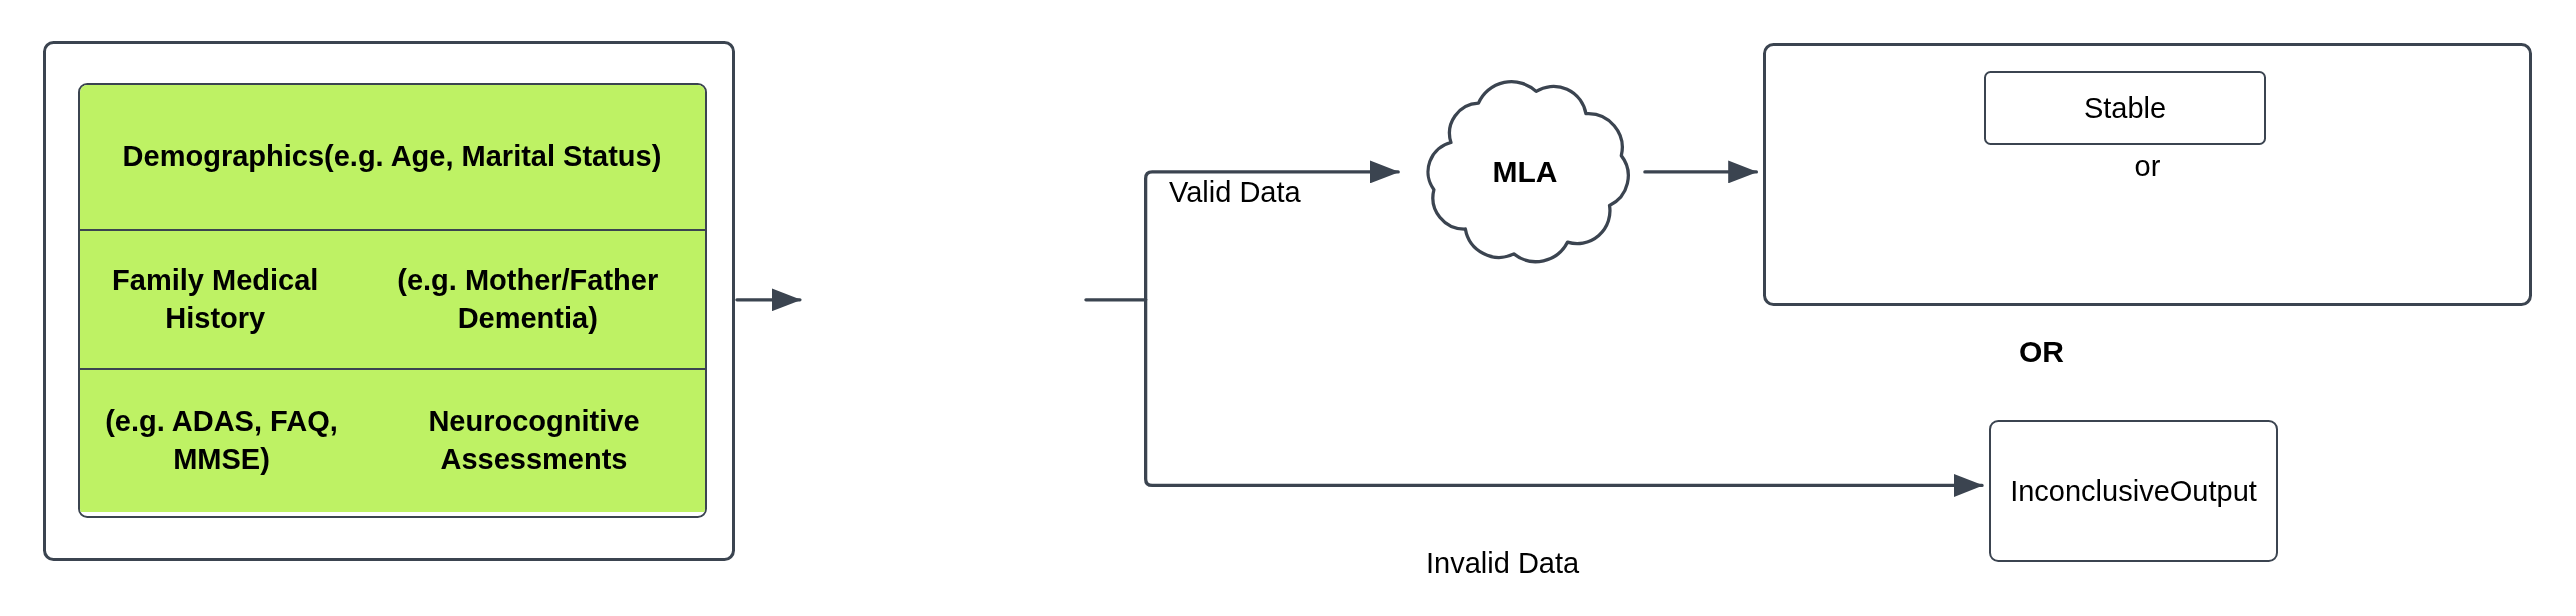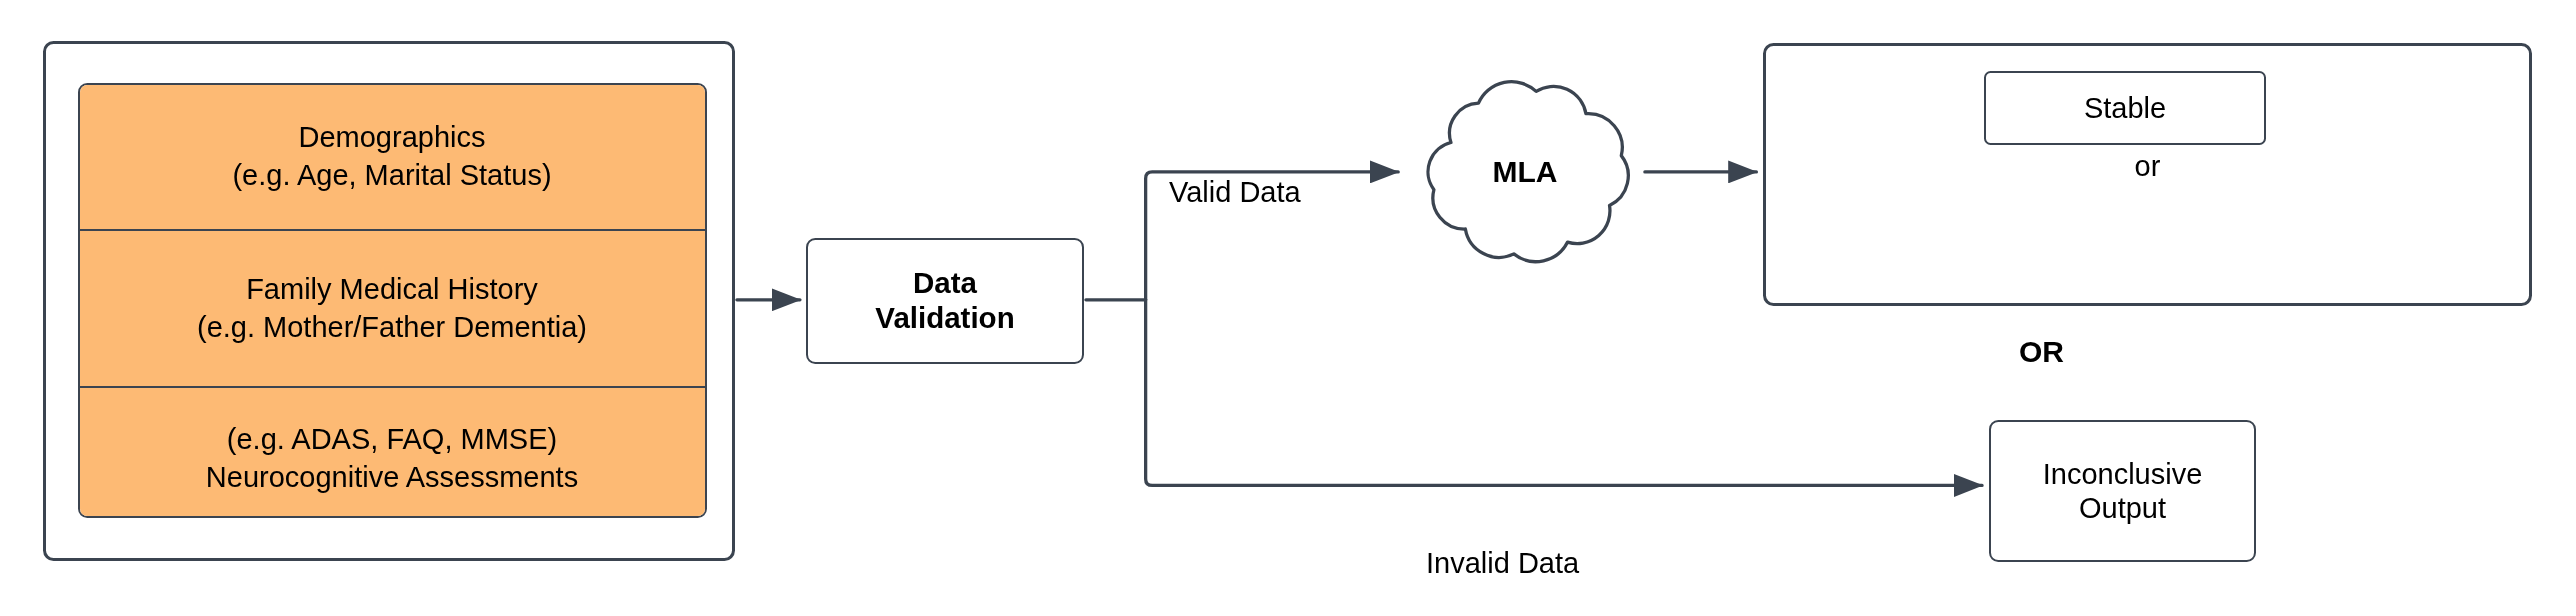--- a/index.html
+++ b/index.html
@@ -56,32 +56,32 @@
     box-sizing: border-box;
     border: 2.6px solid #3b4450;
     border-radius: 9.2px;
     background: #ffffff;
     overflow: hidden;
   }
   .input-row {
     box-sizing: border-box;
     width: 100%;
     display: flex;
-    flex-direction: column;
     align-items: center;
     justify-content: center;
     text-align: center;
     font-size: 29px;
     color: #000;
     line-height: 1.30;
-    background: #fdba74;
+    background: #bef264;
+    font-weight: bold;
   }
   .input-row + .input-row { border-top: 2.6px solid #3b4450; }
   #row-demographics { height: 144px; }
-  #row-family       { height: 157px; text-align: center; }
+  #row-family       { height: 139px; text-align: center; }
   #row-neuro        { height: 144px; }
 
   
   #data-validation {
     left: 806px; top: 238px;
     width: 278px; height: 126px;
     font-size: 29.5px;
     font-weight: bold;
     flex-direction: column;
   }
@@ -135,23 +135,23 @@
     width: 197px;
     text-align: center;
     font-size: 30px;
     font-weight: bold;
     color: #000;
   }
 
   
   #inconclusive-box {
     left: 1989px; top: 420px;
-    width: 267px; height: 142px;
-    font-size: 29px;
-    flex-direction: column;
+    width: 289px; height: 142px;
+    font-size: 29px;
+    flex-direction: row;
   }
 
   
   .edge-label {
     position: absolute;
     font-size: 29px;
     color: #000;
     white-space: nowrap;
     margin-top: 43px;
   }
@@ -197,24 +197,20 @@
       </div>
 
       <div class="input-row" id="row-neuro">
         <span>(e.g. ADAS, FAQ, MMSE)</span>
         <span>Neurocognitive Assessments</span>
       </div>
 
     </div>
   </div>
 
-  <div class="node" id="data-validation">
-    <span>Data</span>
-    <span>Validation</span>
-  </div>
 
   <div class="edge-label" id="label-valid">Valid Data</div>
 
   <div id="cloud-wrap">
     <svg viewBox="0 0 366 290" xmlns="http://www.w3.org/2000/svg">
       <path d="M 70 100
                A 46 46 0 0 1 112 40
                A 55 55 0 0 1 200 22
                A 50 50 0 0 1 276 56
                A 52 52 0 0 1 330 120

